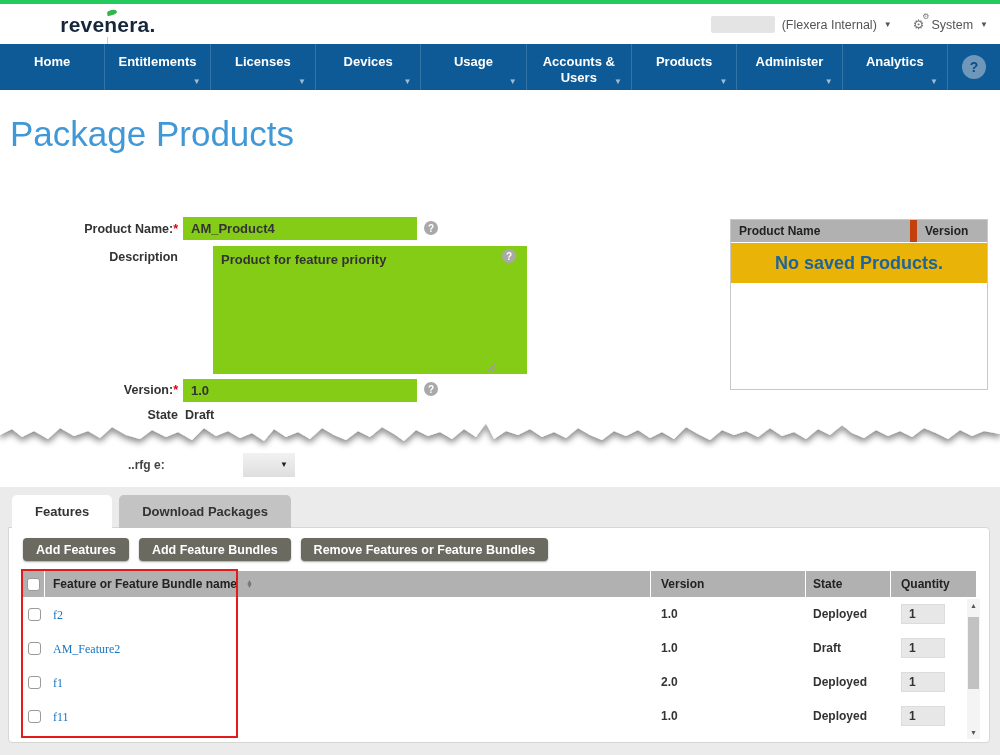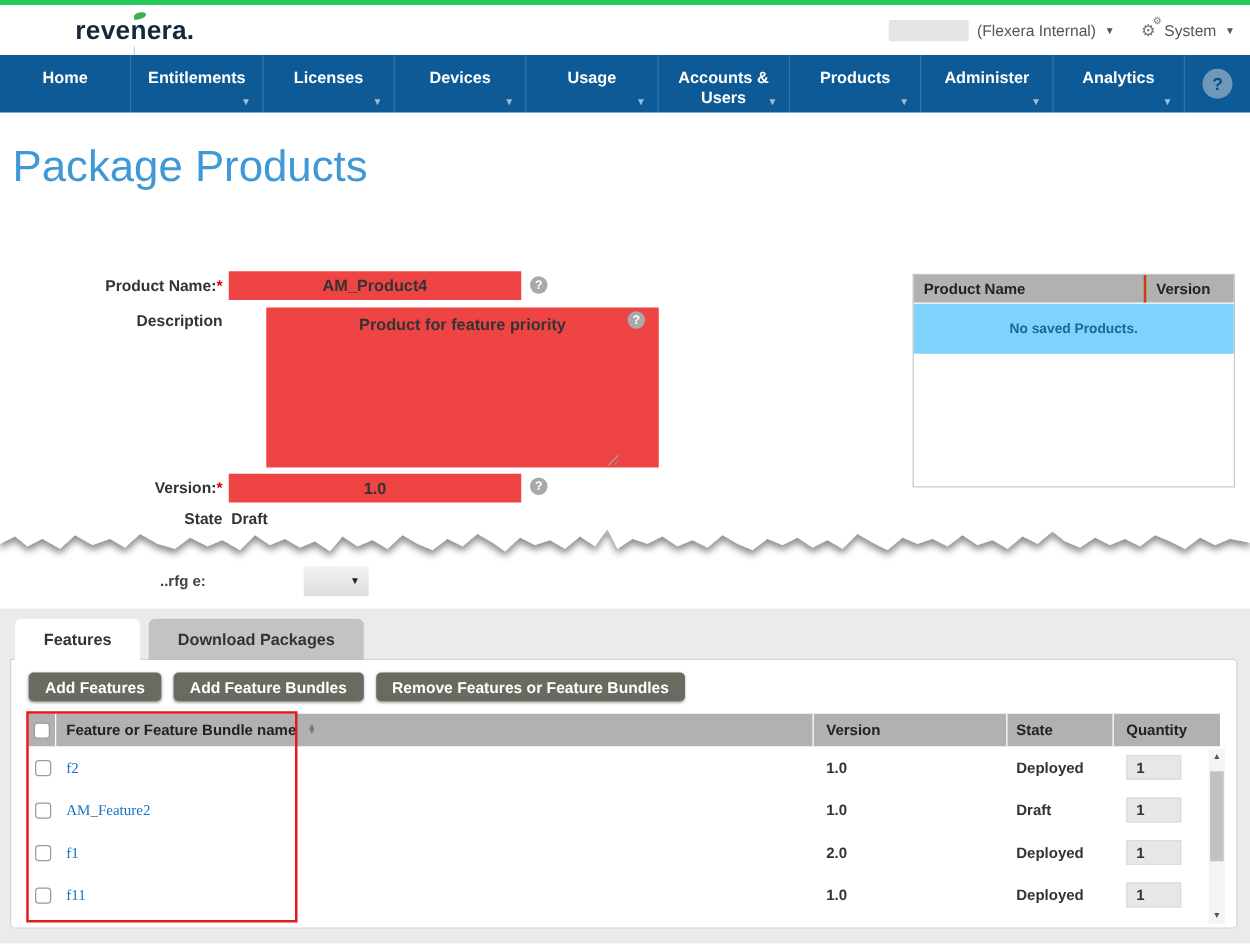--- a/index.html
+++ b/index.html
@@ -37,39 +37,39 @@
                  cursor:pointer; }
 
   
   .pg-title { position:absolute; left:10px; top:114px; font-size:35px; font-weight:300; color:#4198d6; }
   .sec-title { position:absolute; left:14px; top:176px; font-size:22px; font-weight:300; color:#3494d3; }
 
   
   .flabel { position:absolute; width:170px; left:8px; text-align:right; font-size:12.5px;
             font-weight:700; color:#333; }
   .req { color:#e00000; }
-  .fld { position:absolute; background:#ef4444; border:none; font:700 13px "Liberation Sans",sans-serif;
-         color:#333; padding:0 8px; outline:none;text-align:center; }
+  .fld { position:absolute; background:#84cc16; border:none; font:700 13px "Liberation Sans",sans-serif;
+         color:#333; padding:0 8px; outline:none; }
   .fld.ta { resize:none; padding:6px 8px; line-height:1.3; }
   .resize-grip { position:absolute; left:485px; top:362px; width:10px; height:10px; pointer-events:none;
         background:repeating-linear-gradient(135deg, transparent 0 2px, #9a9a9a 2px 3px);
         clip-path:polygon(100% 0, 100% 100%, 0 100%); }
   .qicon { position:absolute; width:14px; height:14px; border-radius:50%; background:#a9a9a9; color:#fff;
            font-size:10px; font-weight:700; display:flex; align-items:center; justify-content:center;
            cursor:pointer; }
   .stateval { position:absolute; left:185px; top:408px; font-size:12.5px; font-weight:700; color:#333; }
 
   
   .saved { position:absolute; left:730px; top:219px; width:258px; height:171px;
            border:1px solid #c9c9c9; background:#fff; }
   .saved-head { display:flex; height:22px; background:#b1b1b1; }
   .sp-col { font-size:12px; font-weight:700; color:#222; padding:4px 8px; }
-  .sp-col.name { width:186px; border-right:2px solid #c2410c; }
+  .sp-col.name { width:186px; border-right:7px solid #c2410c; }
   .sp-col.ver { flex:1; }
-  .saved-empty { height:40px; background:#7dd3fc; color:#1e649c; font-size:11px; font-weight:700;
+  .saved-empty { height:40px; background:#eab308; color:#1e649c; font-size:18px; font-weight:700;
                  display:flex; align-items:center; justify-content:center; margin-top:1px; }
 
   
   .tear { position:absolute; left:0; top:420px; width:1000px; height:46px; pointer-events:none; }
 
   
   .frag-label { position:absolute; left:128px; top:458px; font-size:12px; font-weight:700; color:#444; }
   .frag-select { position:absolute; left:243px; top:453px; width:52px; height:24px;
                  background:linear-gradient(#f2f2f2,#dedede); display:flex; align-items:center;
                  justify-content:flex-end; padding-right:7px; cursor:pointer; }

